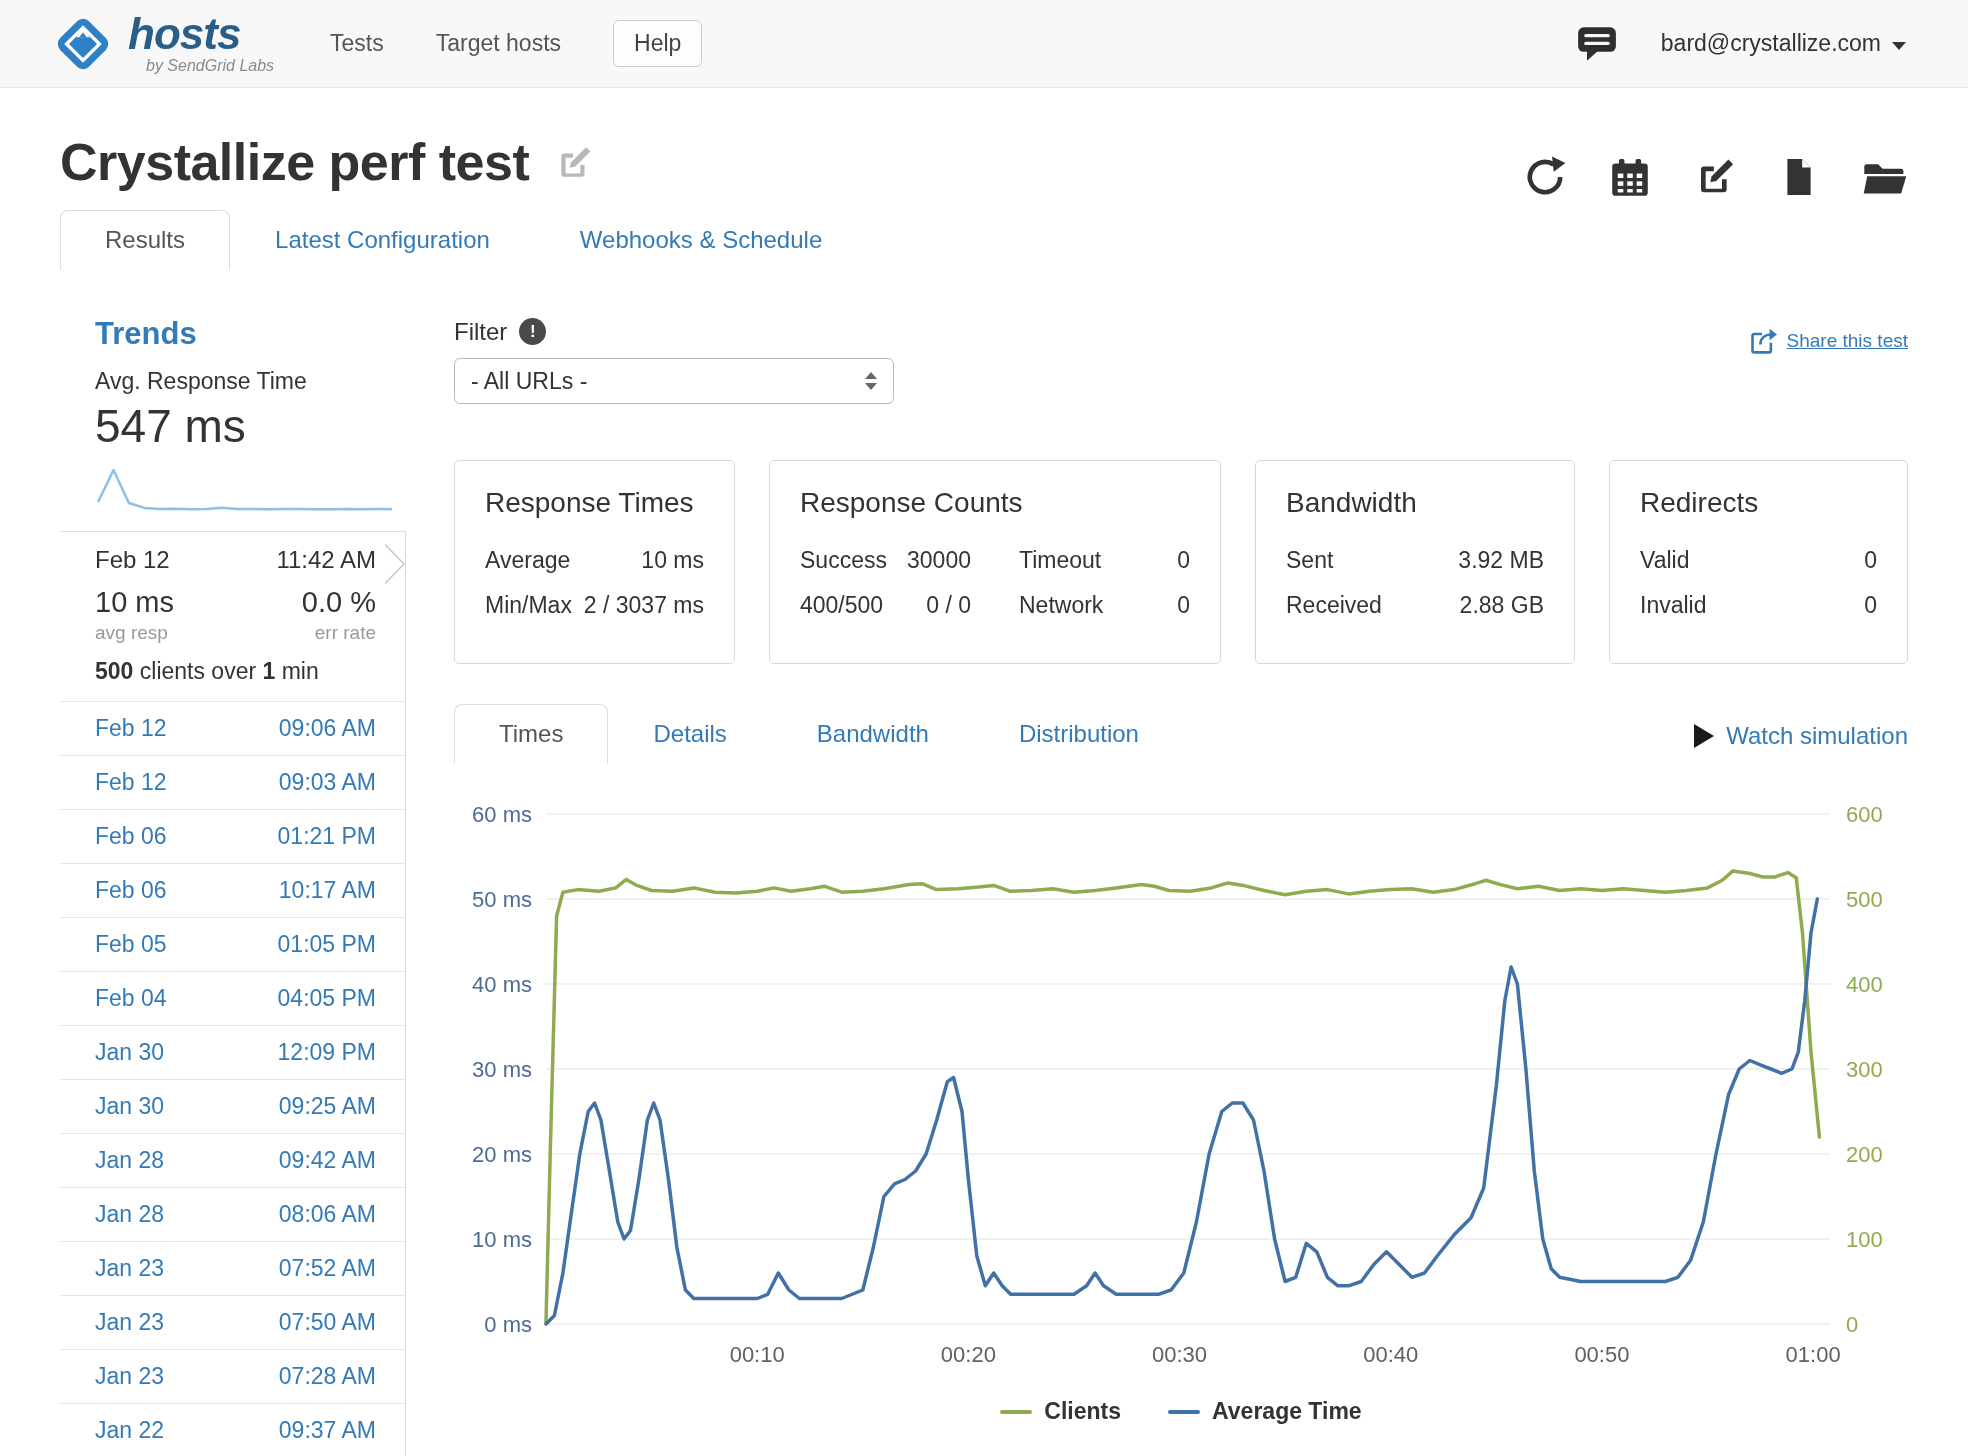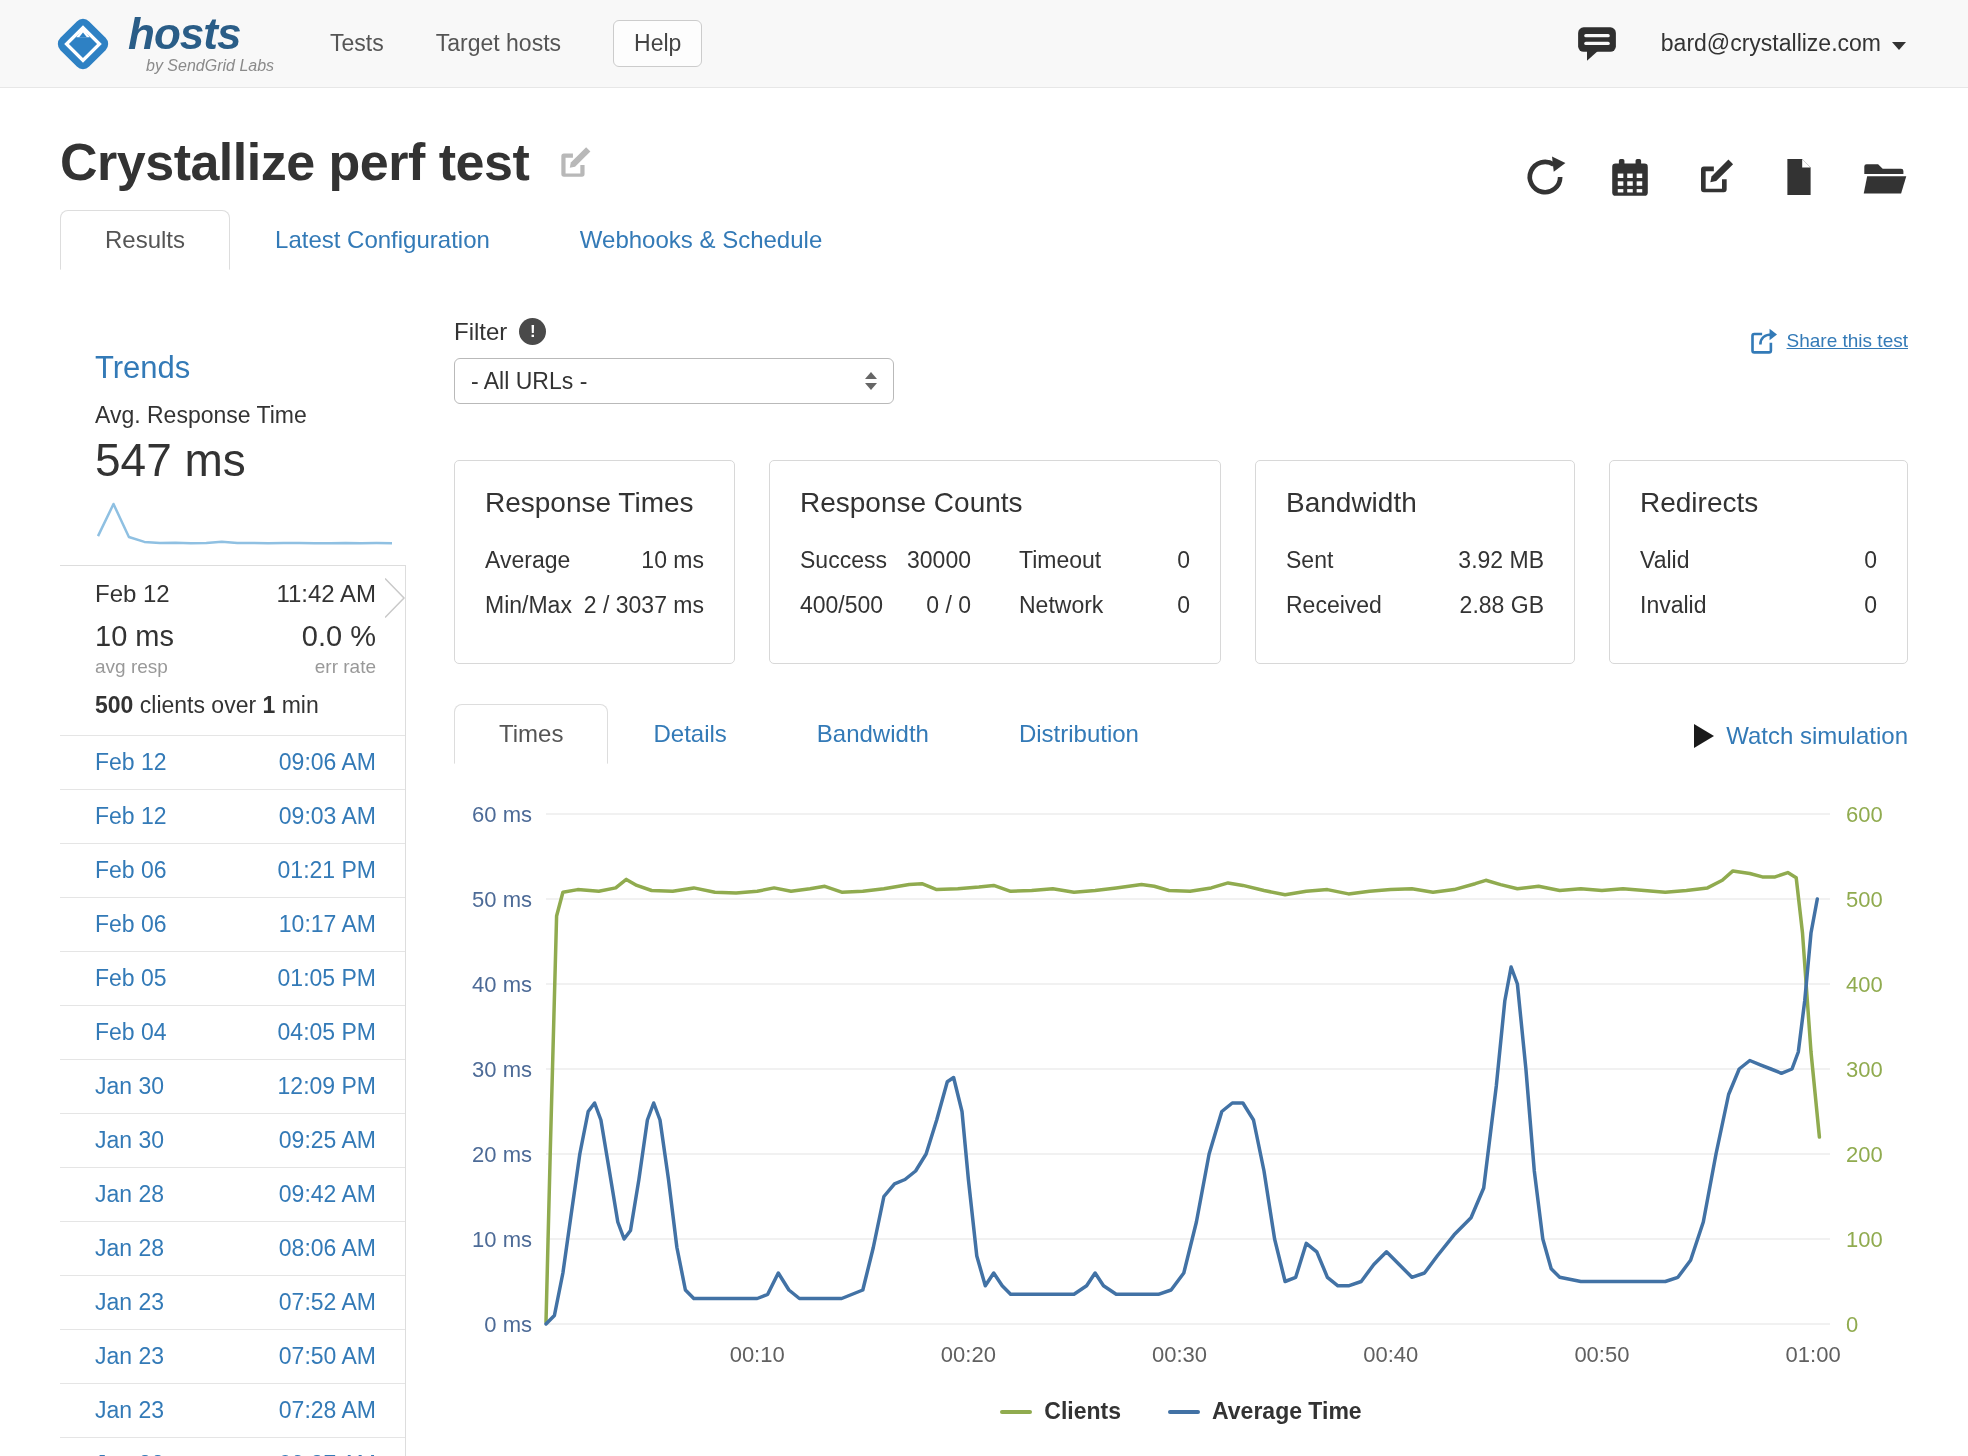--- a/index.html
+++ b/index.html
@@ -39,21 +39,21 @@
   
   .tabs { display:flex; margin-top:18px; }
   .tab { font-size:24px; color:#337ab7; padding:15px 44px; border:1px solid transparent;
     border-radius:8px 8px 0 0; display:inline-block; }
   .tab.active { color:#555; border-color:#ddd #ddd transparent #ddd; background:#fff; }
 
   
   .content { display:flex; align-items:stretch; }
   .sidebar { width:346px; flex:none; display:flex; flex-direction:column; padding-top:46px; }
   .side-pad { padding-left:35px; padding-right:26px; }
-  .trends-heading { color:#337ab7; font-size:31px; font-weight:400;margin-top:34px; }
+  .trends-heading { color:#337ab7; font-size:31px; font-weight:700; }
   .metric-label { margin-top:16px; font-size:23px; color:#333; }
   .metric-value { margin-top:4px; font-size:46px; font-weight:400; color:#333; }
   .sparkline { margin-top:12px; margin-left:35px; display:block; }
 
   .trend-history { margin-top:14px; border-right:1px solid #ddd; flex:1; }
   .selected-run { position:relative; border-top:1px solid #ddd; padding:14px 29px 16px 35px; background:#fff; }
   .run-row { display:flex; justify-content:space-between; align-items:baseline; }
   .run-date-time { font-size:24px; color:#333; }
   .run-values { margin-top:12px; font-size:29px; color:#333; }
   .run-sublabels { margin-top:3px; font-size:19px; color:#999; }

